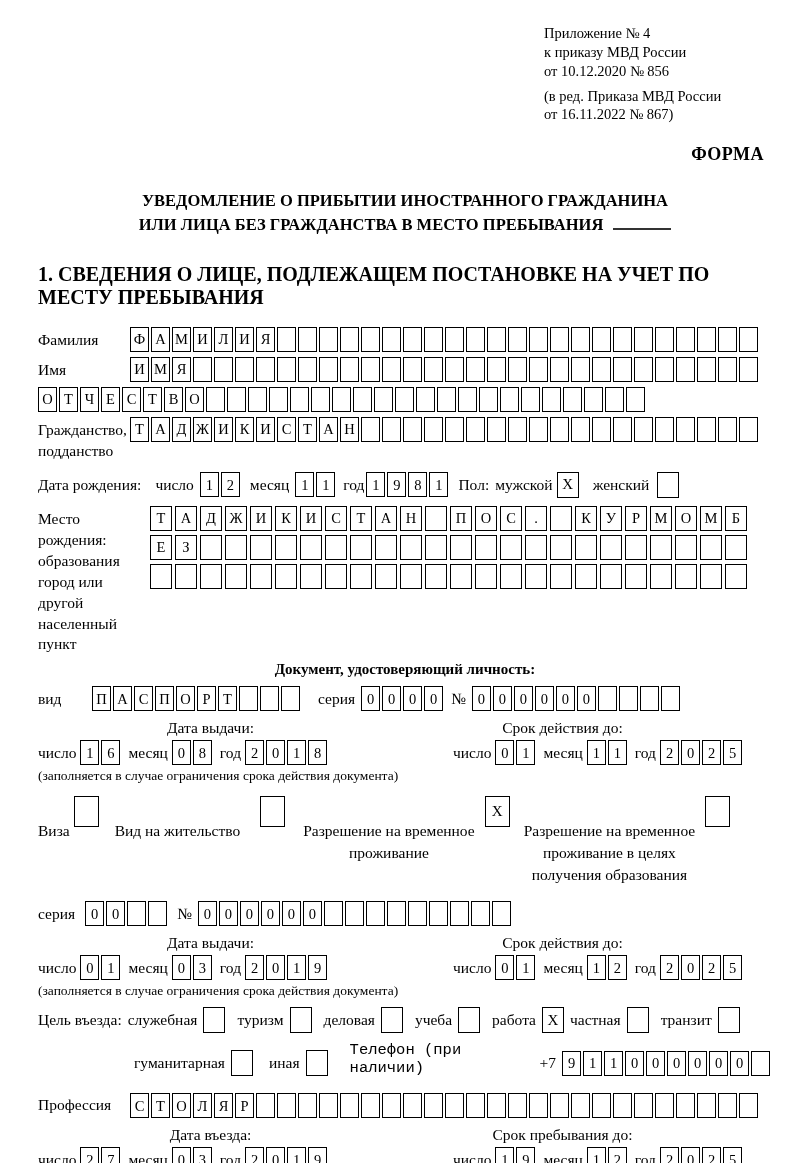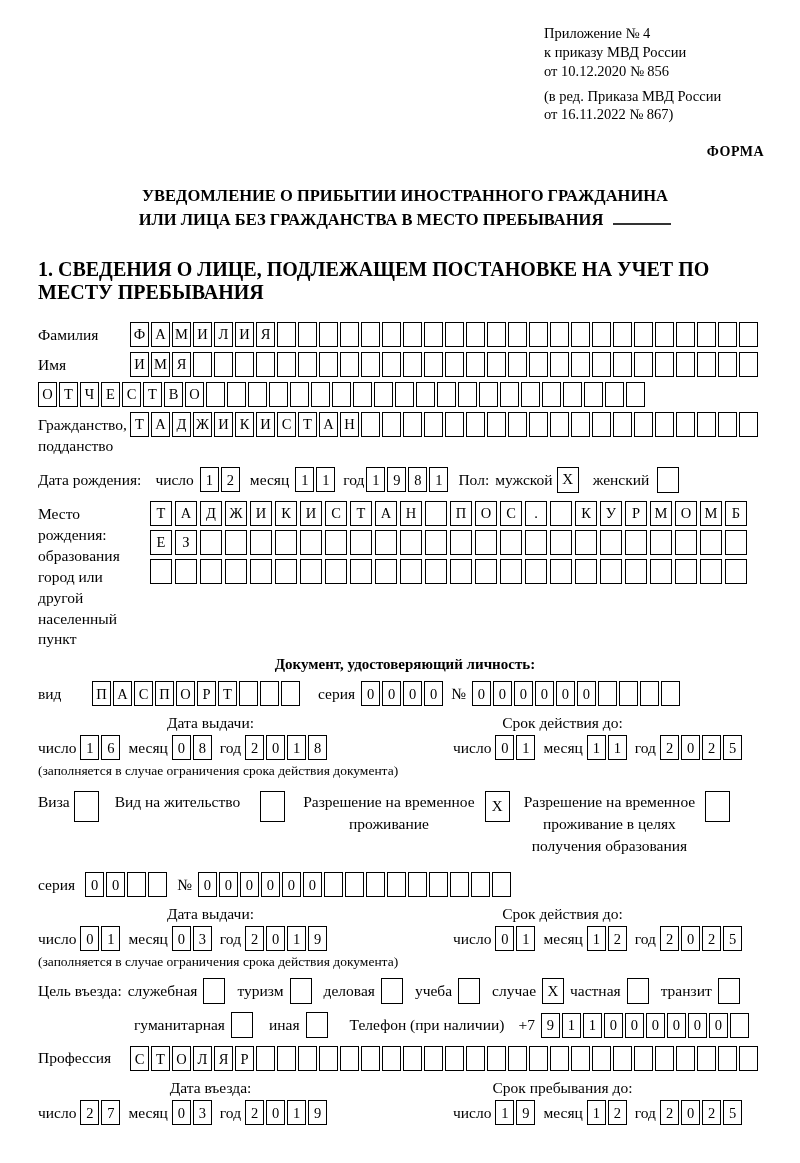--- a/index.html
+++ b/index.html
@@ -25,21 +25,21 @@
   .chk {
     display:inline-flex; align-items:center; justify-content:center;
     width:22px; height:26px; flex:none;
     border:1.6px solid #000; font-size:15px; background:#fff;
   }
   .chk.big { width:25px; height:31px; }
 
   
   .top-right { margin-left:auto; width:228px; font-size:14.5px; line-height:1.3; }
   .top-right .ed { margin-top:6px; }
-  .forma { text-align:right; font-weight:bold; font-size:14px; letter-spacing:0.5px; margin:20px 8px 24px 0; }
+  .forma { text-align:right; font-weight:bold; font-size:18px; letter-spacing:0.5px; margin:20px 8px 24px 0; }
 
   .title { text-align:center; font-weight:bold; font-size:16.5px; line-height:1.45; margin-bottom:4px; }
   .title-underline { display:inline-block; width:58px; border-bottom:2.2px solid #333; margin-left:10px; vertical-align:baseline; }
   .sec-heading { font-weight:bold; font-size:20px; margin:26px 0 18px 0; }
 
   
   .frow { display:flex; align-items:flex-start; margin-bottom:5px; }
   .flabel { flex:none; padding-top:3px; line-height:1.35; }
   .w92 { width:92px; }
   .w112 { width:112px; }
@@ -52,29 +52,29 @@
   .dates-row { display:flex; align-items:center; margin-top:3px; }
   .dgroup { display:flex; align-items:center; }
   .dgroup .dl { margin:0 4px 0 6px; }
   .dgroup .dl:first-child { margin-left:0; }
   .dg-r { margin-left:auto; margin-right:28px; }
   .note { font-size:13.5px; text-align:left; margin:3px 2px 8px 0; }
 
   
   .opts { display:flex; align-items:flex-start; margin:12px 0 16px 0; }
   .opt { display:flex; align-items:flex-start; }
-  .optlbl { text-align:center; line-height:1.4; }
+  .optlbl { text-align:center; line-height:1.4;margin-top:24px; }
   .opt .chk { margin-left:10px; margin-top:0; }
 
   
   .purpose { display:flex; align-items:center; margin-bottom:8px; }
   .purpose .plbl { margin-right:6px; }
   .purpose .chk { margin-right:12px; }
   .purpose2 { padding-left:96px; }
-  .phone-lbl { margin:0 14px 0 10px; }
+  .phone-lbl { margin:0 14px 8px 10px;font-family:Liberation Mono, monospace; }
   .phone-prefix { margin-right:6px; }
   .doc-title { text-align:center; font-weight:bold; font-size:15px; margin:6px 0 8px 0; }
   .intro { line-height:1.65; }
 </style>
 </head>
 <body>
 
 <div class="page">
 
   <div class="top-right">
@@ -544,21 +544,21 @@
   <div class="purpose">
     <span class="plbl">Цель въезда:</span>
     <span class="plbl">служебная</span>
     <span class="chk"></span>
     <span class="plbl">туризм</span>
     <span class="chk"></span>
     <span class="plbl">деловая</span>
     <span class="chk"></span>
     <span class="plbl">учеба</span>
     <span class="chk"></span>
-    <span class="plbl">случае</span>
+    <span class="plbl">работа</span>
     <span class="chk" style="margin-right:6px;">X</span>
     <span class="plbl">частная</span>
     <span class="chk"></span>
     <span class="plbl">транзит</span>
     <span class="chk"></span>
   </div>
   <div class="purpose purpose2">
     <span class="plbl">гуманитарная</span>
     <span class="chk" style="margin-right:16px;"></span>
     <span class="plbl">иная</span>

